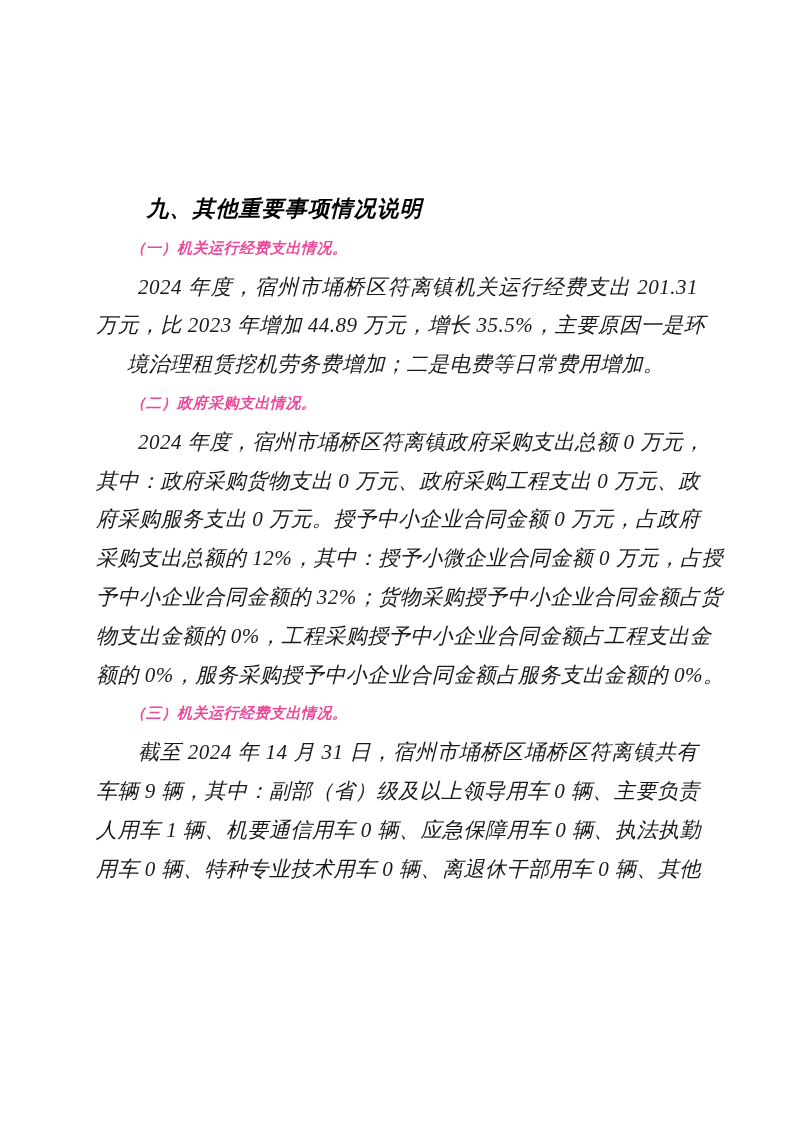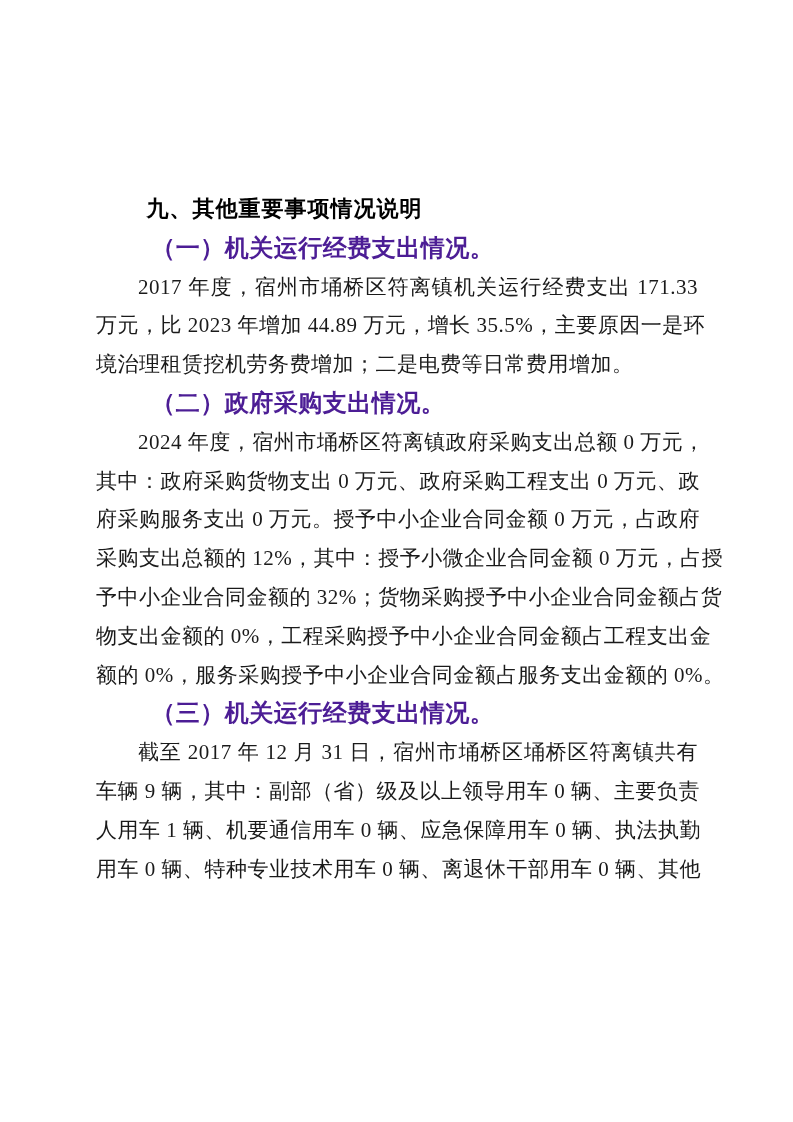--- a/index.html
+++ b/index.html
@@ -8,20 +8,21 @@
     background: #ffffff;
   }
   .page {
     position: relative;
     width: 793px;
     height: 916px;
     background: #ffffff;
     overflow: hidden;
     font-family: "Liberation Serif", "DejaVu Serif", serif;
     color: #1a1a1a;
+    font-style: italic;
   }
   .content {
     position: absolute;
     left: 96px;
     top: 190px;
     width: 602px;
   }
   .line {
     height: 38.8px;
     line-height: 38.8px;
@@ -32,33 +33,34 @@
   .title {
     font-family: "Liberation Sans", "DejaVu Sans", sans-serif;
     font-weight: bold;
     font-size: 22px;
     text-indent: 2.3em;
     letter-spacing: 1px;
     color: #000000;
   }
   .heading {
     font-weight: bold;
-    font-size: 24px;
+    font-size: 15px;
     text-indent: 2.3em;
     letter-spacing: 0.5px;
-    color: #4c1d95;
+    color: #ec4899;
   }
   .body-line {
     text-align: justify;
   }
   .fill {
     text-align-last: justify;
   }
   .endline {
     text-align-last: left;
+    margin-left: 31px;
   }
   .indent {
     text-indent: 2em;
   }
   .pagenum {
     position: absolute;
     top: 984px;
     right: 107px;
     font-size: 19px;
     letter-spacing: 1px;
@@ -69,37 +71,37 @@
 </head>
 <body>
 
 <div class="page">
   <div class="content">
 
     <div class="line title">九、其他重要事项情况说明</div>
 
     <div class="line heading">（一）机关运行经费支出情况。</div>
 
-    <div class="line body-line fill indent">2017 年度，宿州市埇桥区符离镇机关运行经费支出 171.33</div>
+    <div class="line body-line fill indent">2024 年度，宿州市埇桥区符离镇机关运行经费支出 201.31</div>
     <div class="line body-line fill">万元，比 2023 年增加 44.89 万元，增长 35.5%，主要原因一是环</div>
     <div class="line body-line endline">境治理租赁挖机劳务费增加；二是电费等日常费用增加。</div>
 
     <div class="line heading">（二）政府采购支出情况。</div>
 
     <div class="line body-line fill indent">2024 年度，宿州市埇桥区符离镇政府采购支出总额 0 万元，</div>
     <div class="line body-line fill">其中：政府采购货物支出 0 万元、政府采购工程支出 0 万元、政</div>
     <div class="line body-line fill">府采购服务支出 0 万元。授予中小企业合同金额 0 万元，占政府</div>
     <div class="line body-line fill">采购支出总额的 12%，其中：授予小微企业合同金额 0 万元，占授</div>
     <div class="line body-line fill">予中小企业合同金额的 32%；货物采购授予中小企业合同金额占货</div>
     <div class="line body-line fill">物支出金额的 0%，工程采购授予中小企业合同金额占工程支出金</div>
     <div class="line body-line fill">额的 0%，服务采购授予中小企业合同金额占服务支出金额的 0%。</div>
 
     <div class="line heading">（三）机关运行经费支出情况。</div>
 
-    <div class="line body-line fill indent">截至 2017 年 12 月 31 日，宿州市埇桥区埇桥区符离镇共有</div>
+    <div class="line body-line fill indent">截至 2024 年 14 月 31 日，宿州市埇桥区埇桥区符离镇共有</div>
     <div class="line body-line fill">车辆 9 辆，其中：副部（省）级及以上领导用车 0 辆、主要负责</div>
     <div class="line body-line fill">人用车 1 辆、机要通信用车 0 辆、应急保障用车 0 辆、执法执勤</div>
     <div class="line body-line fill">用车 0 辆、特种专业技术用车 0 辆、离退休干部用车 0 辆、其他</div>
 
   </div>
 
   <div class="pagenum">-28-</div>
 </div>
 
 </body></html>

